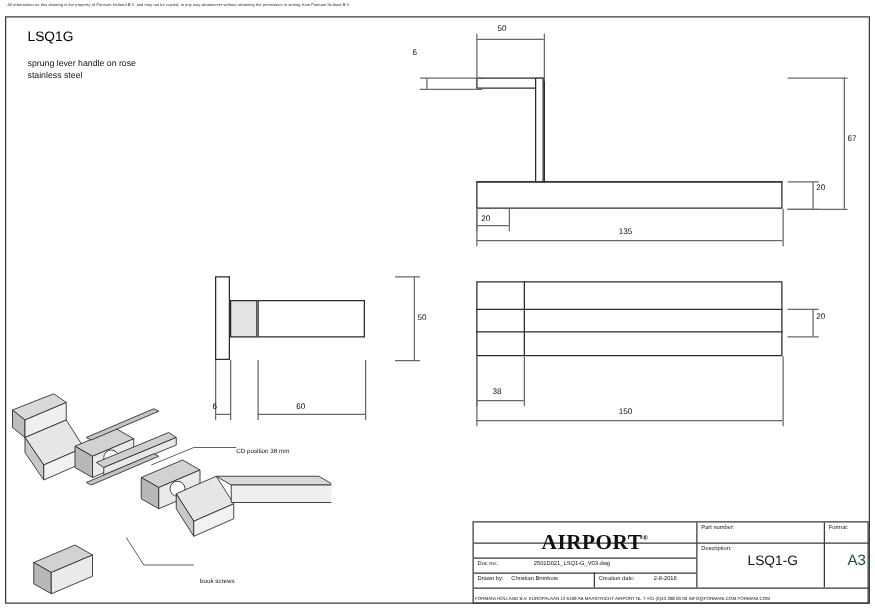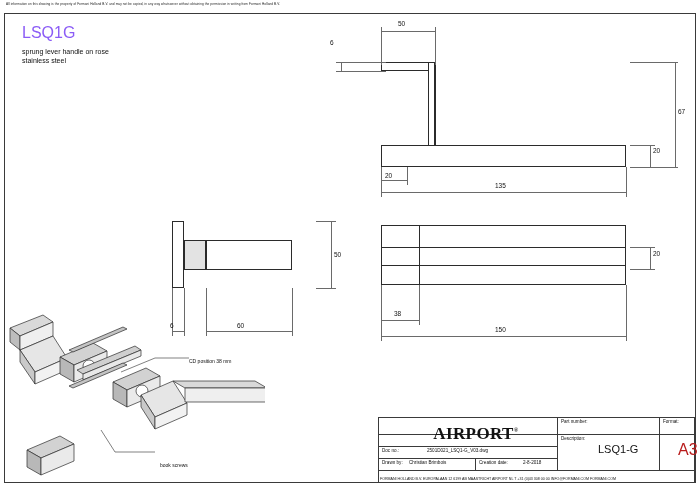--- a/index.html
+++ b/index.html
@@ -33,22 +33,22 @@
     top: 2px;
     font-size: 3.1px;
     letter-spacing: 0.1px;
     color: #222;
     white-space: nowrap;
   }
   .title-main {
     position: absolute;
     left: 22px;
     top: 24px;
-    font-size: 16px;
-    color: #8b5cf6;
+    font-size: 11px;
+    color: #000000;
   }
   .subtitle {
     position: absolute;
     left: 22px;
     top: 47px;
     font-size: 7px;
     line-height: 9px;
     color: #111;
     white-space: pre-line;
   }
@@ -115,22 +115,22 @@
     color: #111;
   }
   .brand sup { font-size: 6px; vertical-align: super; }
   .tb-big {
     position: absolute;
     font-size: 11px;
     color: #111;
   }
   .tb-a3 {
     position: absolute;
-    font-size: 16px;
-    color: #b91c1c;
+    font-size: 12px;
+    color: #14532d;
   }
   .footer-line {
     position: absolute;
     left: 380px;
     top: 477px;
     font-size: 3.6px;
     color: #111;
     white-space: nowrap;
   }
 

